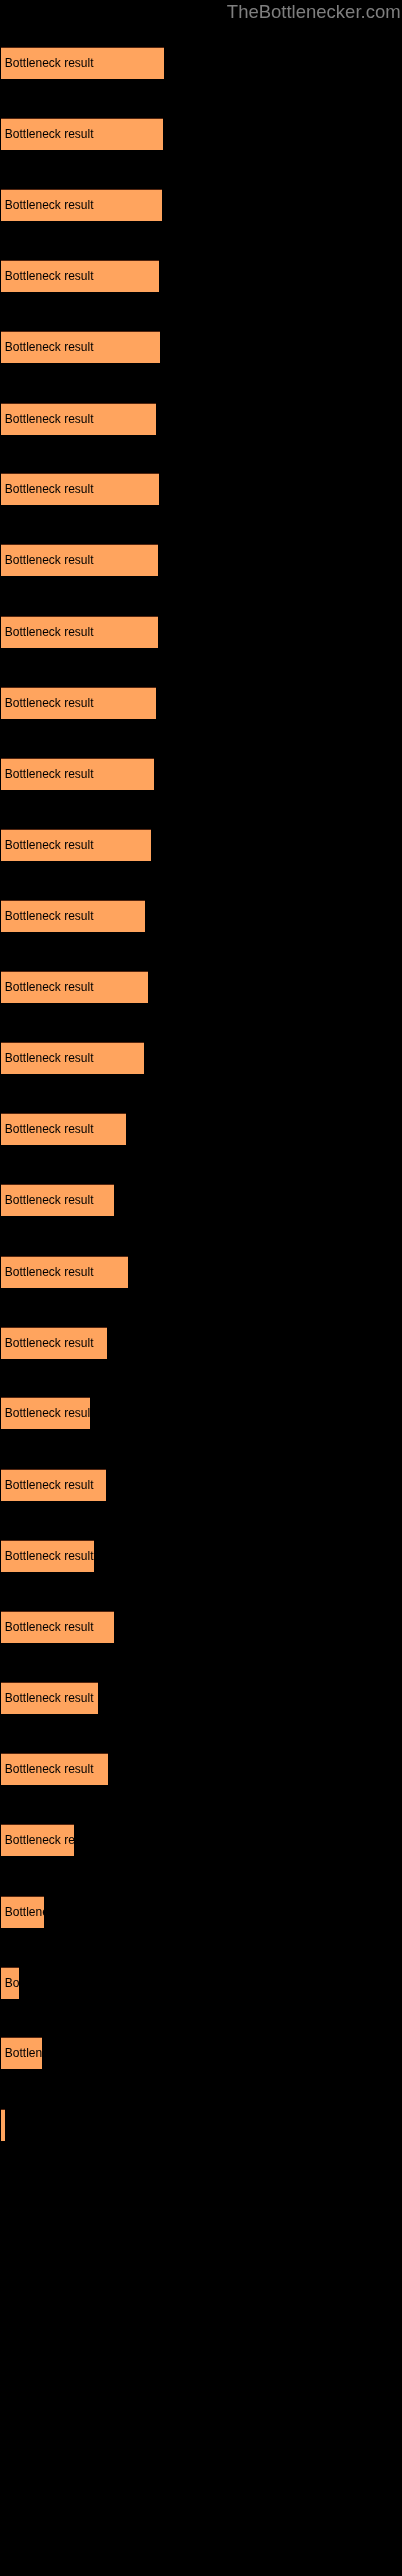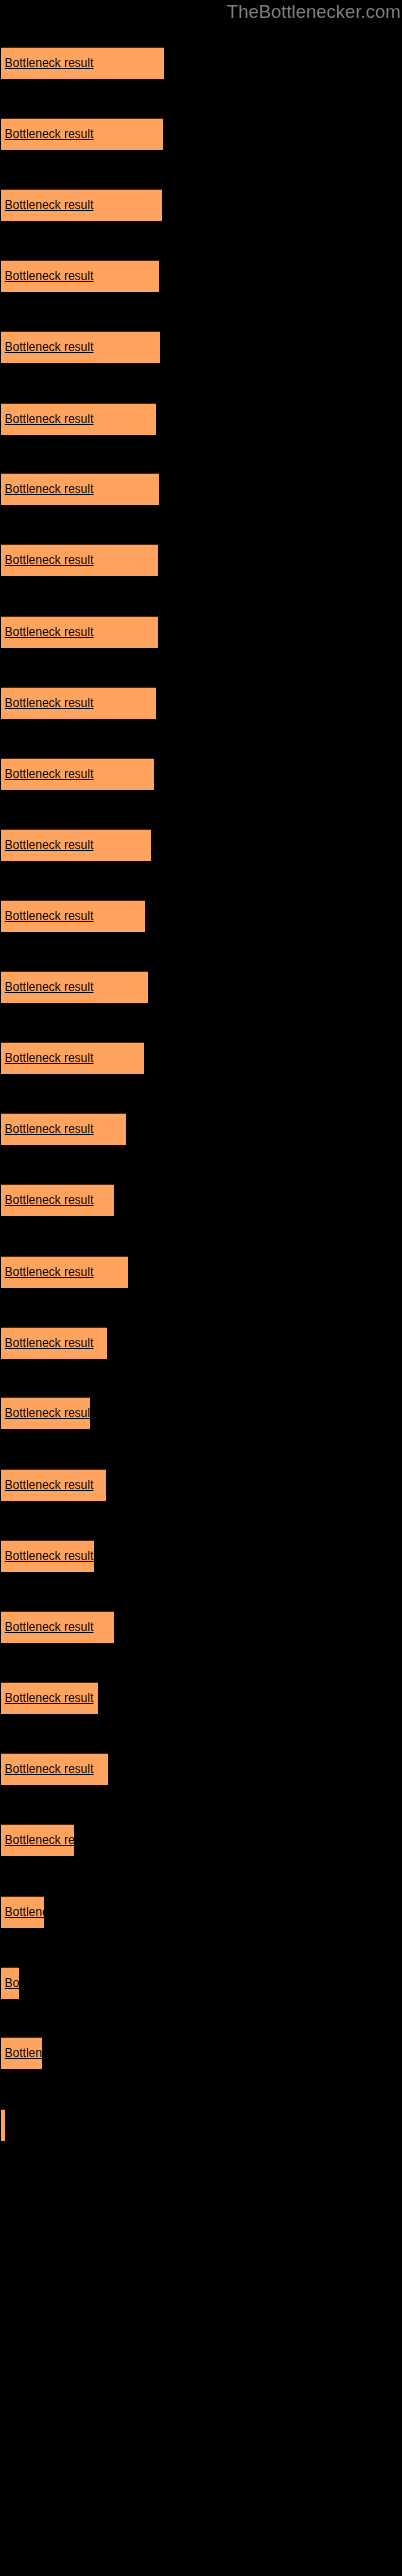--- a/index.html
+++ b/index.html
@@ -54,21 +54,20 @@
     position: absolute;
     left: 4px;
     top: 0;
     height: 32px;
     line-height: 32px;
     color: #000000;
     font-size: 12px;
     font-family: "Liberation Sans", sans-serif;
     white-space: nowrap;
     pointer-events: none;
-    text-decoration: underline;
   }
   .bar-clip {
     position: absolute;
     left: 0.8px;
     top: 0;
     height: 32px;
     overflow: hidden;
   }
 </style>
 </head>

